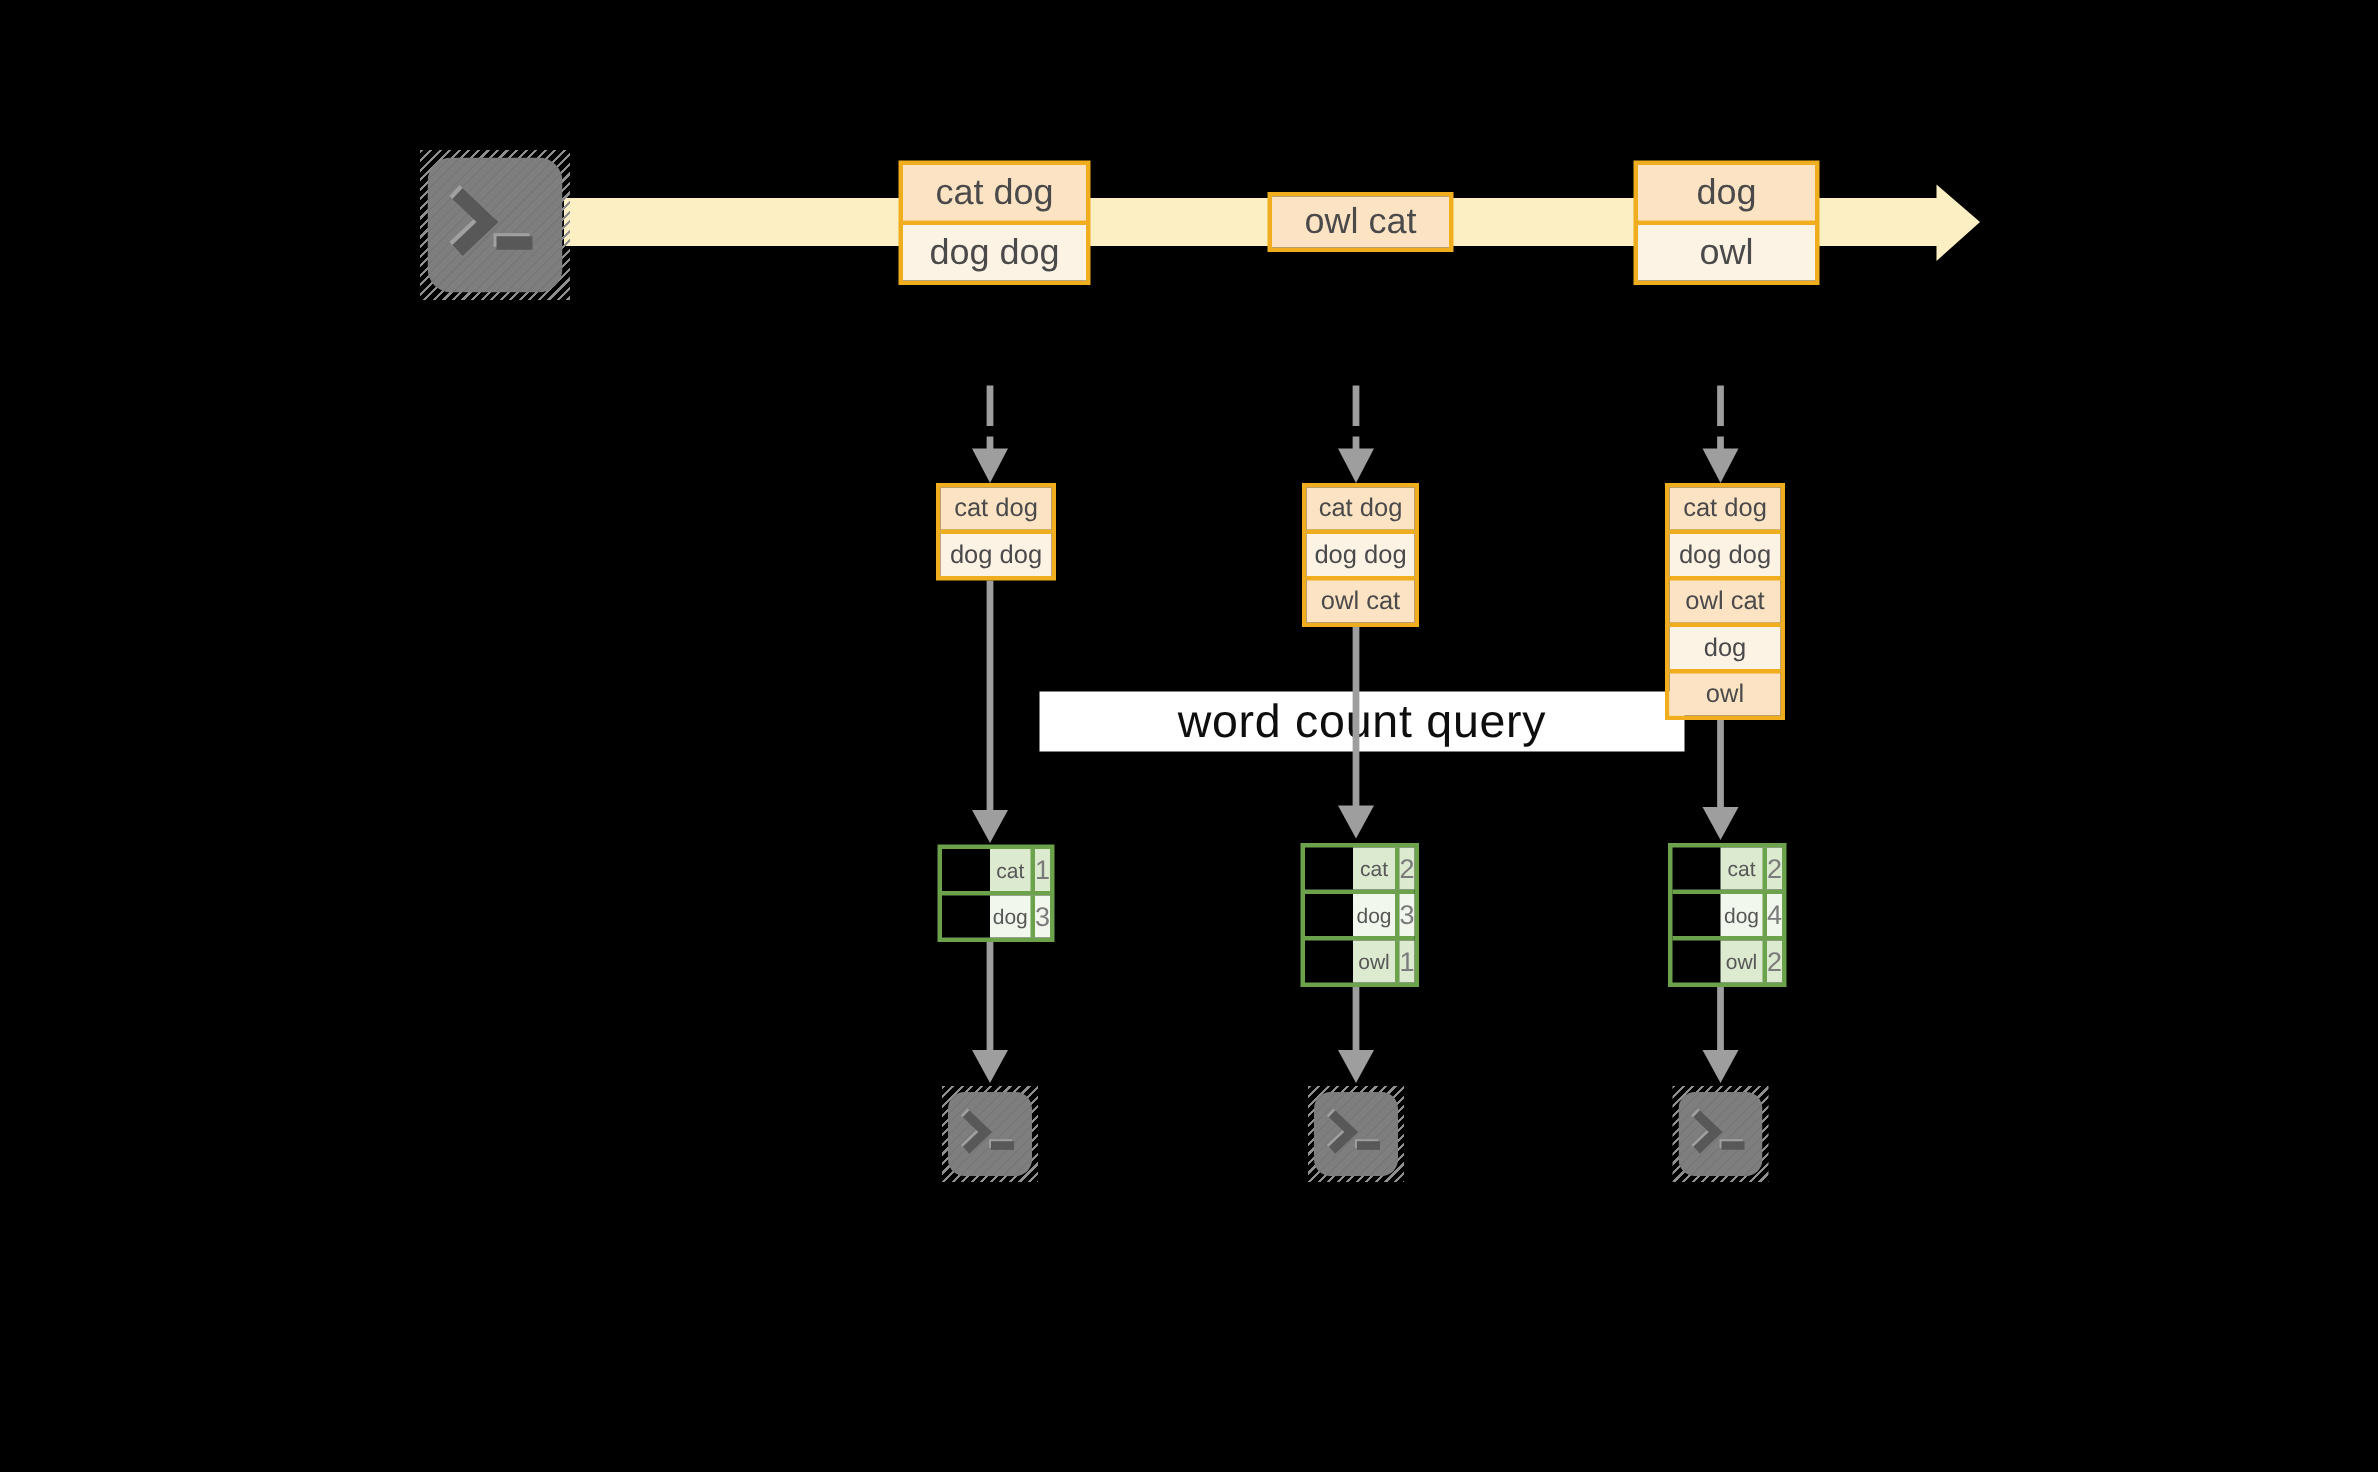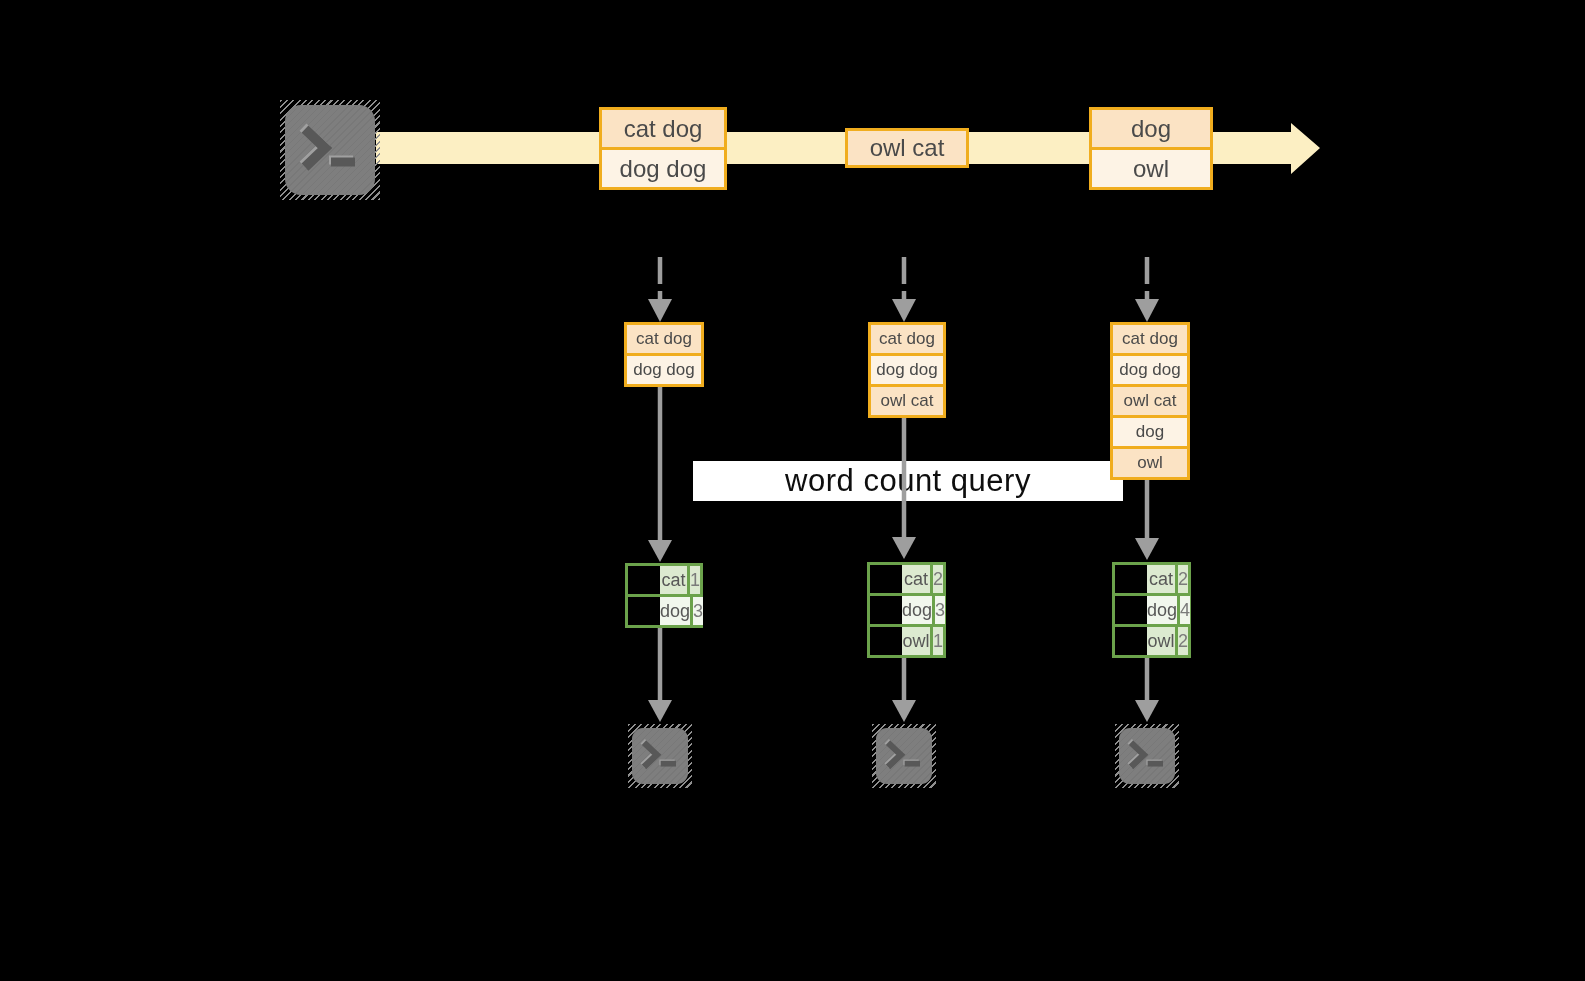--- a/index.html
+++ b/index.html
@@ -45,21 +45,21 @@
 
   .fill-dark{background:var(--peach-dark);}
   .fill-light{background:var(--peach-light);}
 
   .count-table{position:absolute;border:3px solid var(--green);z-index:4;}
   .count-row{display:flex;height:28px;}
   .count-row + .count-row{border-top:3px solid var(--green);}
   .word-cell{
     width:40px;border-right:3px solid var(--green);
     display:flex;align-items:center;justify-content:center;
-    font-size:18px;color:#575757;margin-left:32px;
+    font-size:14px;color:#575757;margin-left:32px;
   }
   .num-cell{
     flex:1;display:flex;align-items:center;justify-content:center;
     font-size:18px;color:#7b7b7b;
   }
   .g-dark{background:var(--green-dark);}
   .g-light{background:var(--green-light);}
 
   .terminal{
     position:absolute;z-index:4;

